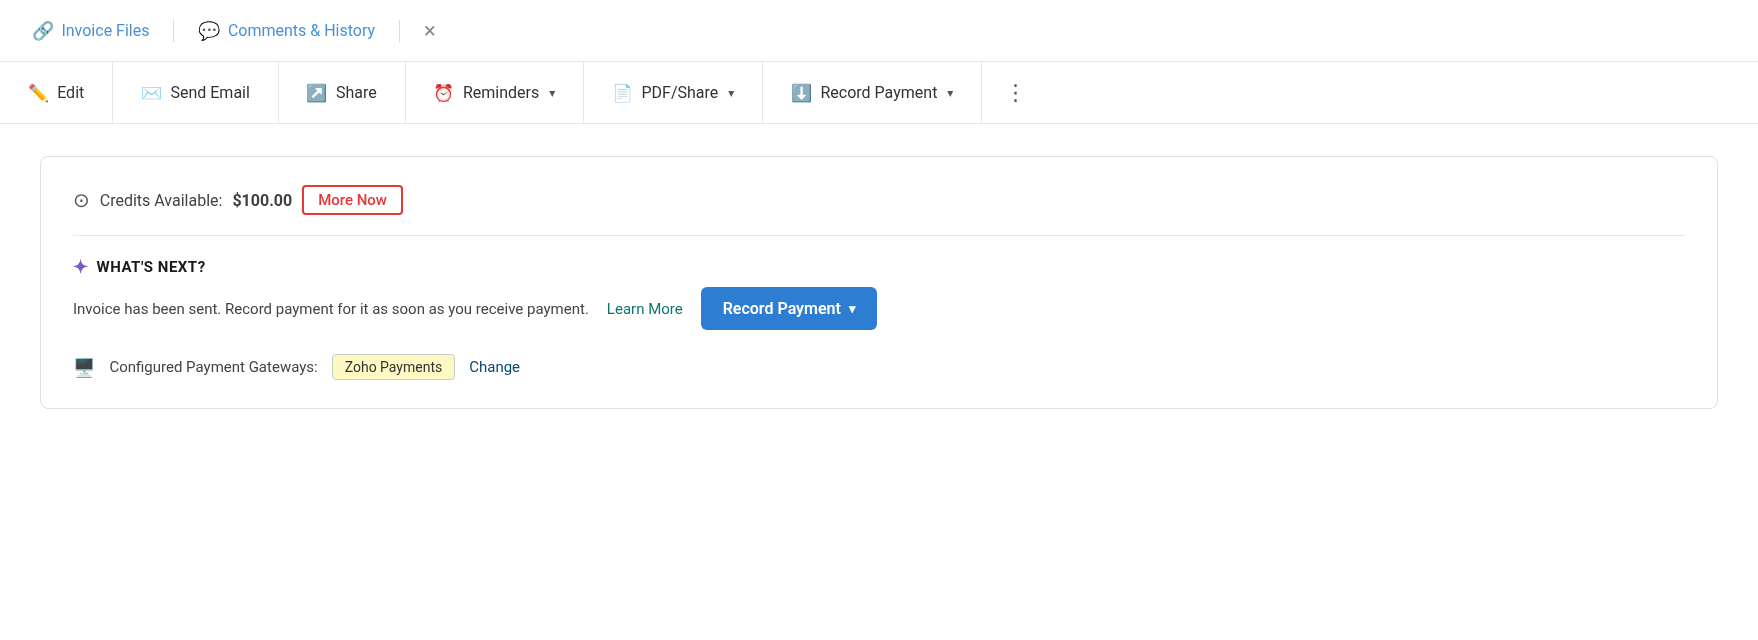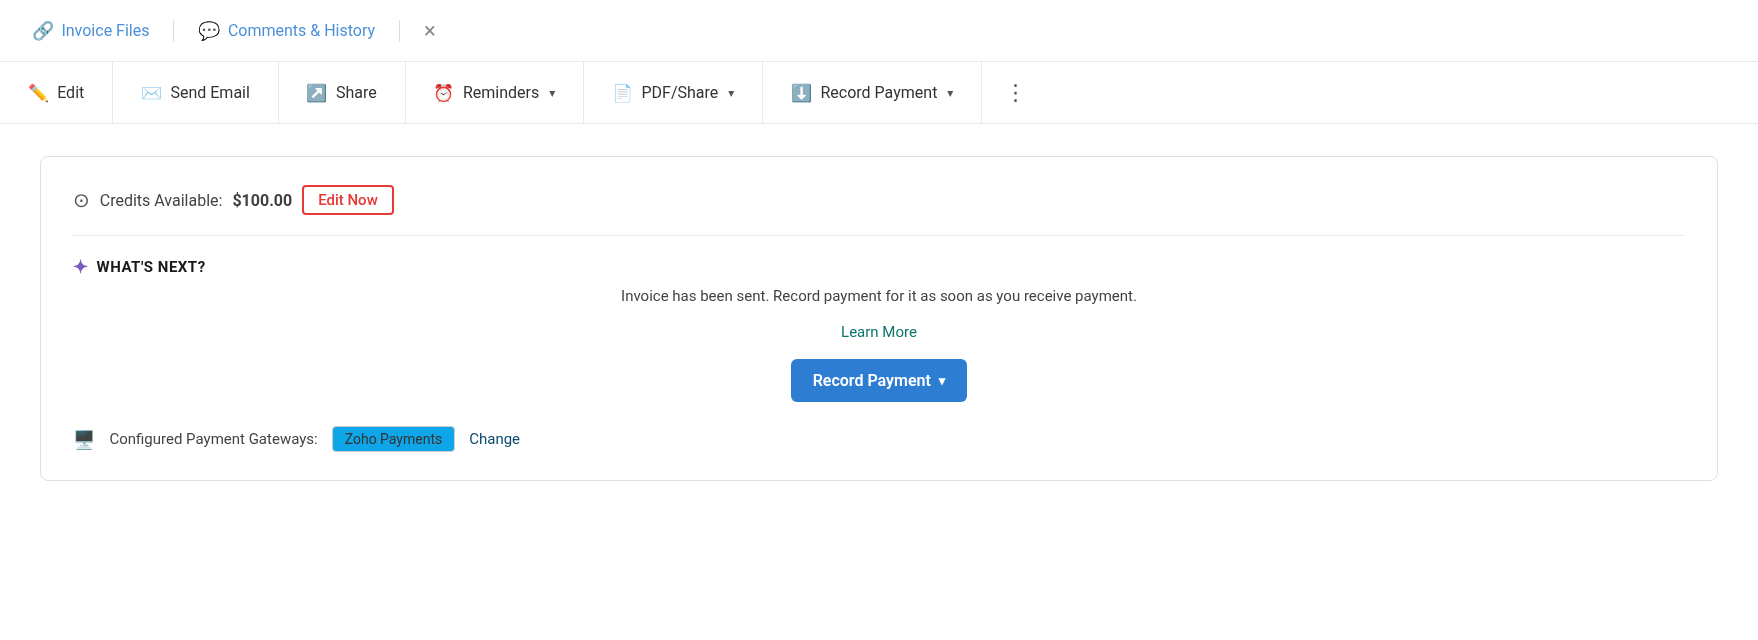--- a/index.html
+++ b/index.html
@@ -175,21 +175,20 @@
       color: #7c5cbf;
       font-size: 18px;
     }
 
     .whats-next-body {
       display: flex;
       align-items: center;
       gap: 18px;
       font-size: 15px;
       color: #444;
-      flex-direction: column;
     }
 
     .learn-more-link {
       color: #0f766e;
       text-decoration: none;
       cursor: pointer;
     }
 
     .record-payment-btn {
       display: flex;
@@ -222,21 +221,21 @@
       font-size: 18px;
       color: #555;
     }
 
     .gateway-tag {
       border: 1px solid #ccc;
       border-radius: 4px;
       padding: 4px 12px;
       font-size: 14px;
       color: #333;
-      background: #0ea5e9;
+      background: #fef9c3;
     }
 
     .change-link {
       color: #0c4a6e;
       cursor: pointer;
       font-size: 15px;
       text-decoration: none;
     }
   </style>
 </head>
@@ -289,21 +288,21 @@
   <button class="toolbar-more">⋮</button>
 </div>
 
 <div class="main-content">
   <div class="info-card">
 
     <div class="credits-row">
       <span class="credits-icon">⊙</span>
       <span>Credits Available:</span>
       <span class="credits-amount">$100.00</span>
-      <button class="apply-now-btn">Edit Now</button>
+      <button class="apply-now-btn">More Now</button>
     </div>
 
     <div class="divider"></div>
 
     <div class="whats-next-section">
       <div class="whats-next-header">
         <span class="sparkle-icon">✦</span>
         <span>WHAT'S NEXT?</span>
       </div>
       <div class="whats-next-body">

